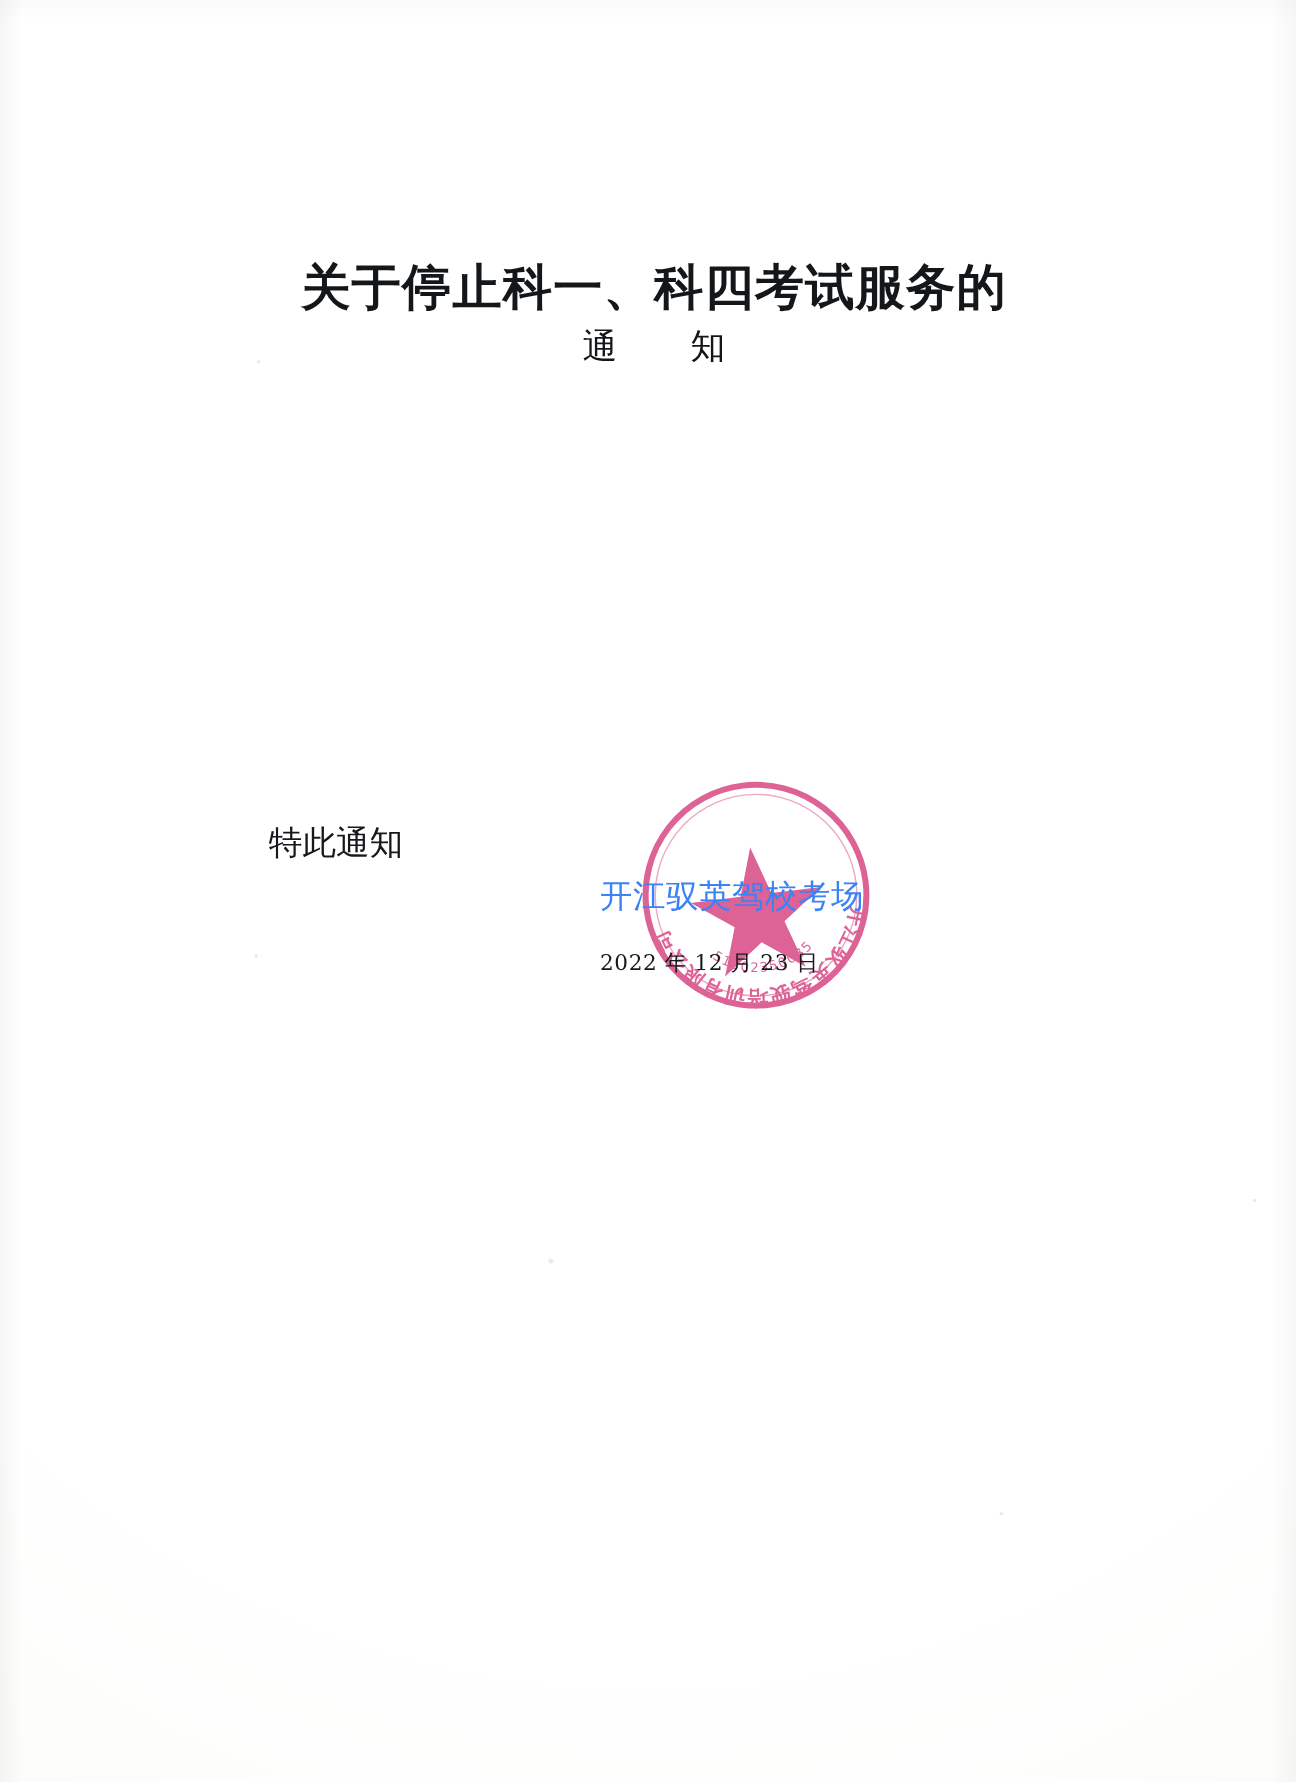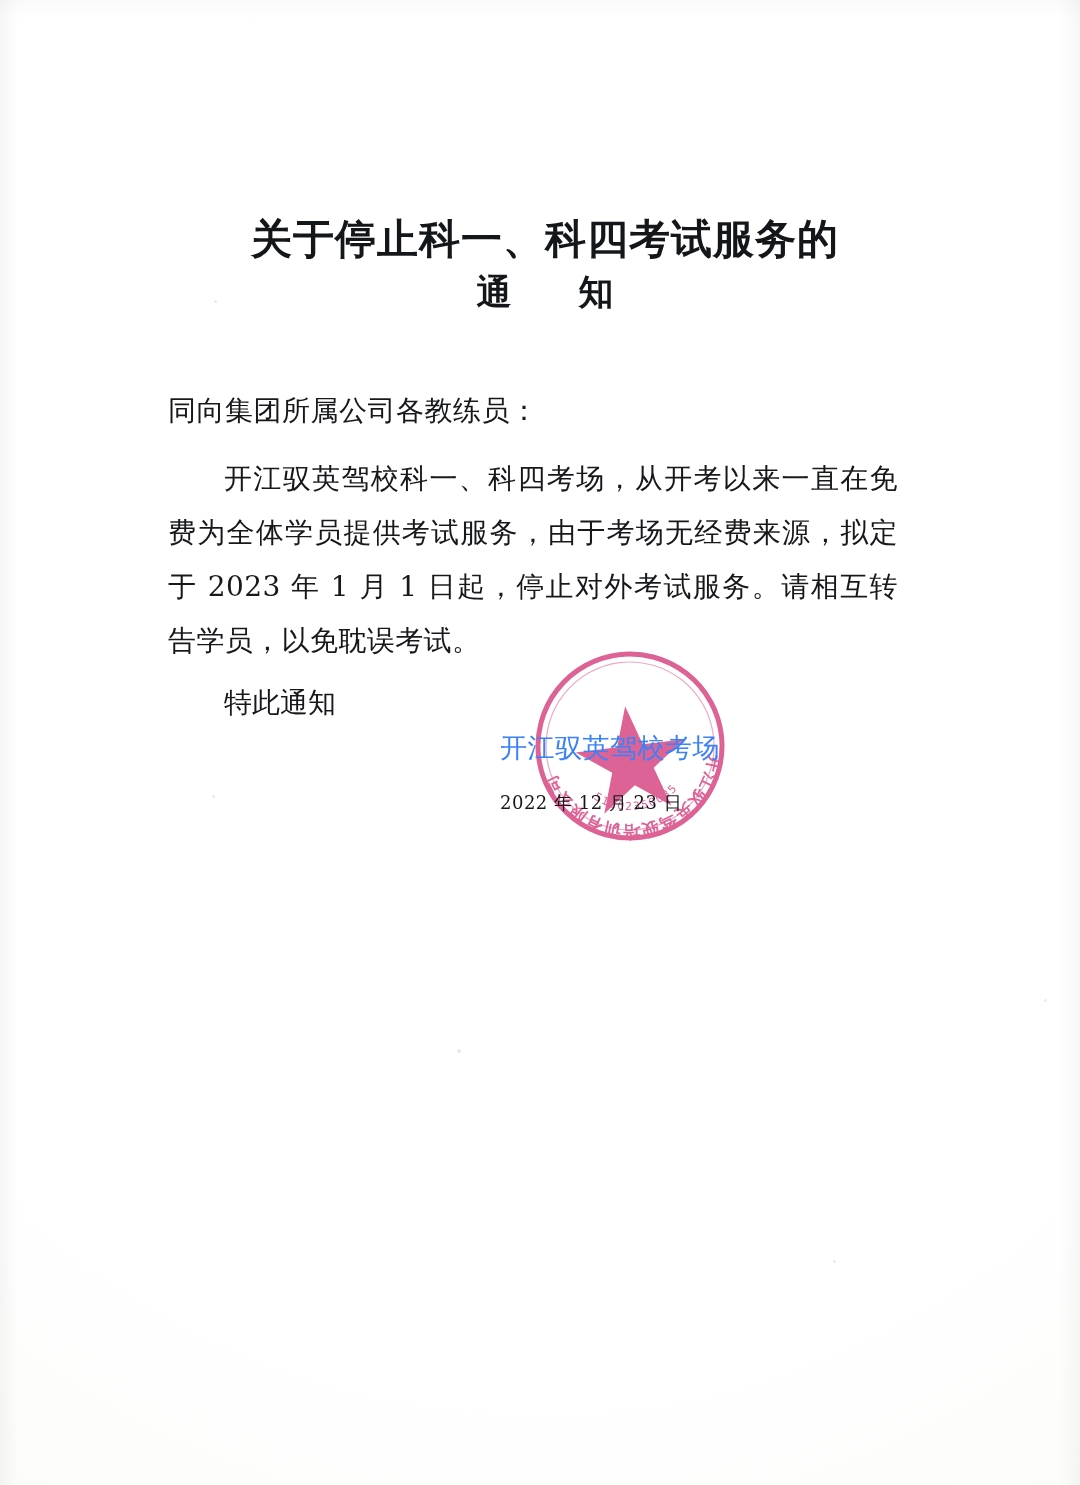--- a/index.html
+++ b/index.html
@@ -52,22 +52,22 @@
   }
   .title-line-1 {
     font-size: 41px;
     font-weight: bold;
     letter-spacing: 1px;
     line-height: 1.35;
     color: #14171a;
     white-space: nowrap;
   }
   .title-line-2 {
-    font-size: 35px;
-    font-weight: bold;
+    font-size: 29px;
+    font-weight: normal;
     line-height: 1.45;
     color: #14171a;
     letter-spacing: 16px;
     padding-left: 16px;
   }
 
   
   .salutation {
     position: absolute;
     left: 168px;
@@ -174,25 +174,21 @@
 
 <div class="page"></div>
 
 <div class="doc">
 
   <div class="title-block">
     <div class="title-line-1">关于停止科一、科四考试服务的</div>
     <div class="title-line-2">通　知</div>
   </div>
 
-  <div class="salutation">同向集团所属公司各教练员：</div>
-
-  <div class="body-text">
-    <p class="indent">开江驭英驾校科一、科四考场，从开考以来一直在免费为全体学员提供考试服务，由于考场无经费来源，拟定于 2023 年 1 月 1 日起，停止对外考试服务。请相互转告学员，以免耽误考试。</p>
-  </div>
+
 
   <div class="closing">特此通知</div>
 
   <div class="seal">
     <svg viewBox="0 0 212 212" xmlns="http://www.w3.org/2000/svg">
       <defs>
         <path id="sealArc" d="M 106,106 m -80,0 a 80,80 0 1,1 160,0" transform="rotate(180 106 106)"></path>
         <path id="sealArcBottom" d="M 106,106 m -64,0 a 64,64 0 1,0 128,0"></path>
       </defs>
       <circle cx="106" cy="106" r="92" fill="none" stroke="#d6407f" stroke-width="5"></circle>

